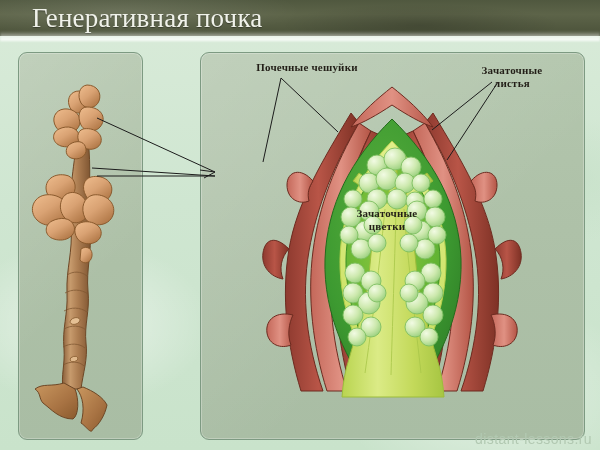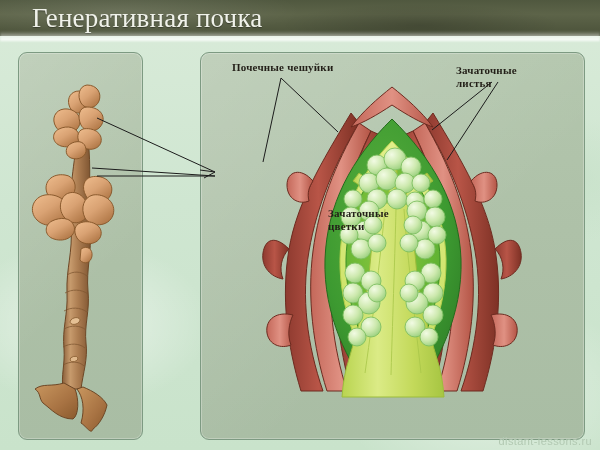--- a/index.html
+++ b/index.html
@@ -50,30 +50,30 @@
     box-shadow:inset 0 0 0 1px rgba(255,255,255,.25);
     overflow:hidden;
   }
   #panel-left{left:18px;top:52px;width:123px;height:386px;}
   #panel-right{left:200px;top:52px;width:383px;height:386px;}
 
   svg{display:block;}
   .lbl{
     position:absolute;font-family:"Liberation Serif",serif;
     font-weight:bold;font-size:11px;line-height:13px;color:#231f18;
-    text-align:left;white-space:pre-line;letter-spacing:.2px;
+    text-align:center;white-space:pre-line;letter-spacing:.2px;
   }
   #lbl-scales{left:232px;top:61px;width:150px;}
   #lbl-leaves{left:456px;top:64px;width:112px;}
   #lbl-flowers{left:328px;top:207px;width:118px;}
   #lbl-stem{left:336px;top:315px;width:120px;}
 
   #watermark{
     position:absolute;right:8px;bottom:3px;
-    font-family:"Liberation Sans",sans-serif;font-size:11px;
+    font-family:"Liberation Sans",sans-serif;font-size:14px;
     color:#b2c9b2;letter-spacing:.4px;
   }
   #leader-layer{position:absolute;left:0;top:0;width:600px;height:450px;pointer-events:none;}
 </style>
 </head>
 <body>
 
 <div id="stage">
 
   <div id="banner">

